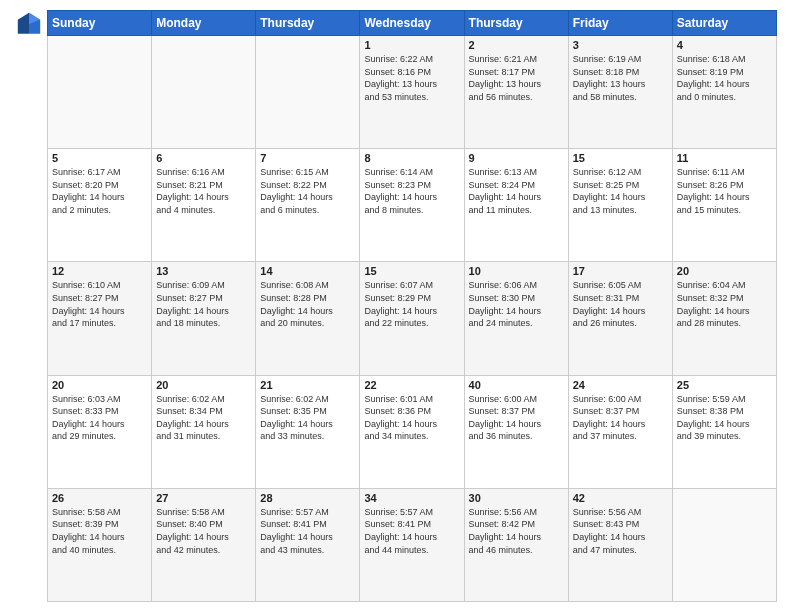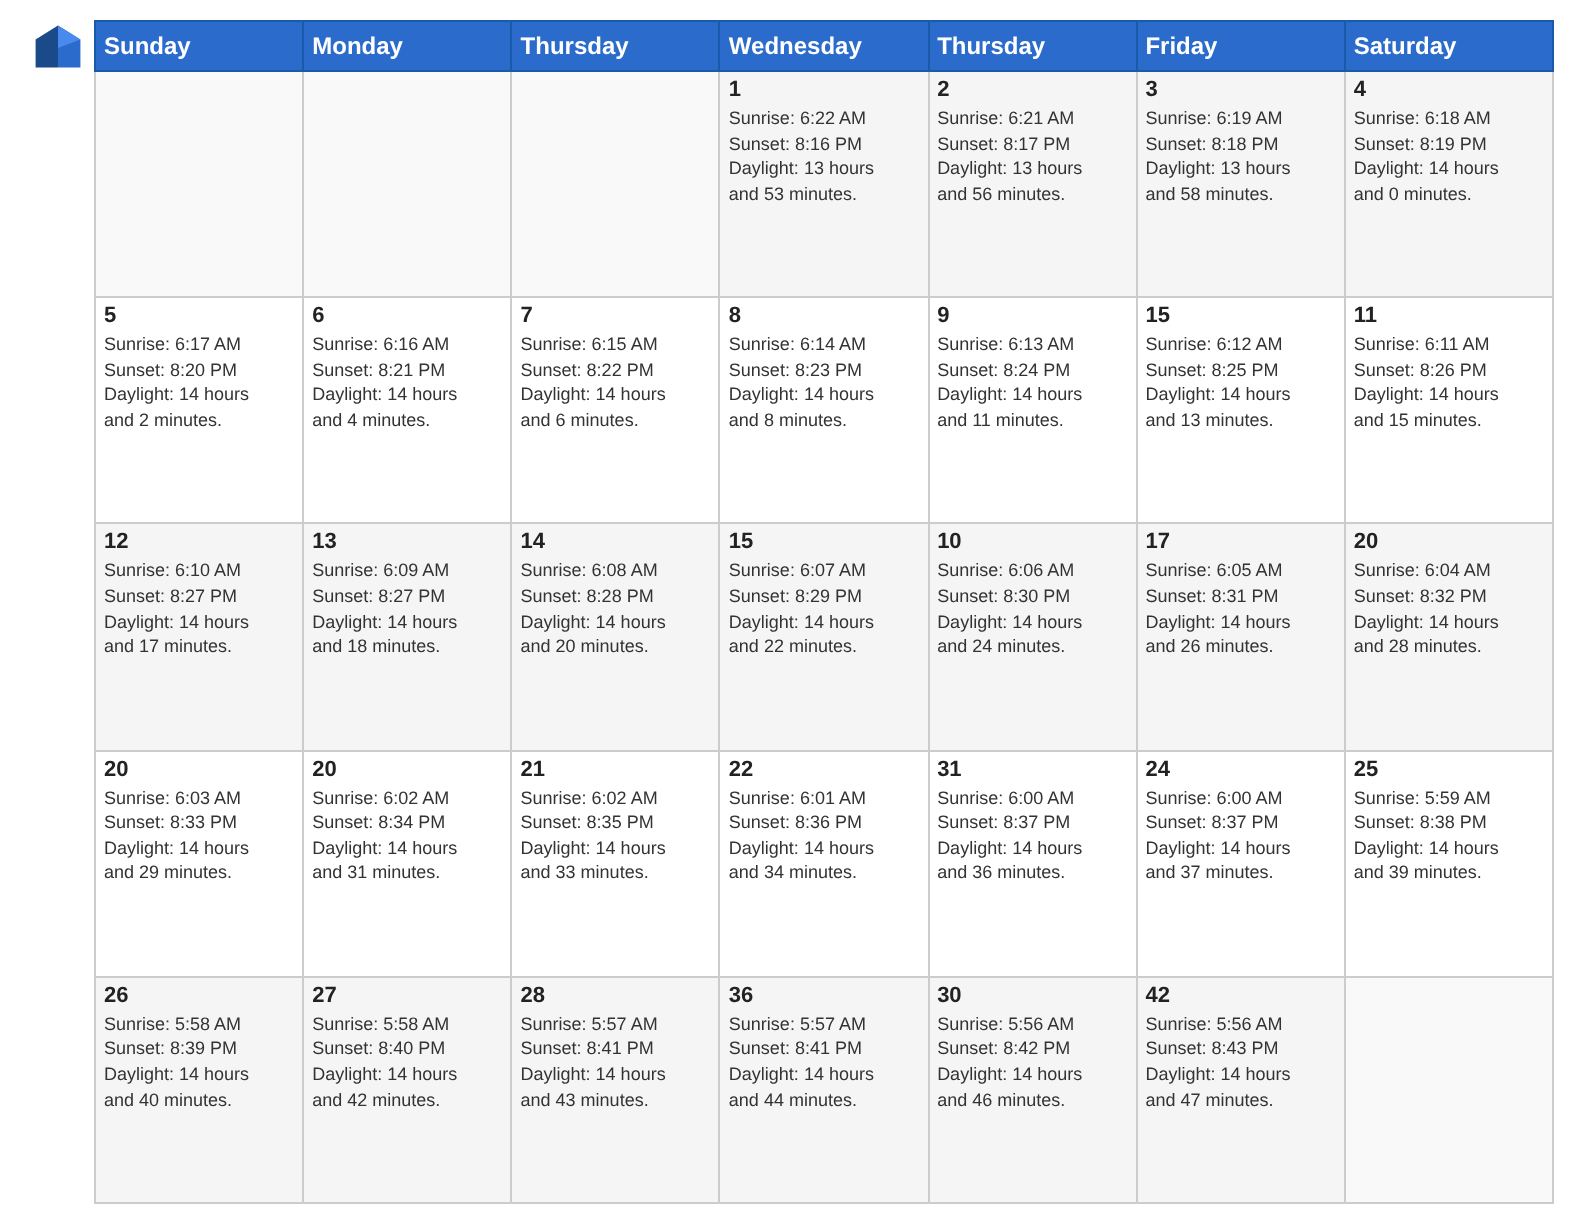--- a/index.html
+++ b/index.html
@@ -225,21 +225,21 @@
           </td>
           <td>
             <span class="day-num">21</span>
             <div class="day-info">Sunrise: 6:02 AM<br>Sunset: 8:35 PM<br>Daylight: 14 hours<br>and 33 minutes.</div>
           </td>
           <td>
             <span class="day-num">22</span>
             <div class="day-info">Sunrise: 6:01 AM<br>Sunset: 8:36 PM<br>Daylight: 14 hours<br>and 34 minutes.</div>
           </td>
           <td>
-            <span class="day-num">31</span>
+            <span class="day-num">40</span>
             <div class="day-info">Sunrise: 6:00 AM<br>Sunset: 8:37 PM<br>Daylight: 14 hours<br>and 36 minutes.</div>
           </td>
           <td>
             <span class="day-num">24</span>
             <div class="day-info">Sunrise: 6:00 AM<br>Sunset: 8:37 PM<br>Daylight: 14 hours<br>and 37 minutes.</div>
           </td>
           <td>
             <span class="day-num">25</span>
             <div class="day-info">Sunrise: 5:59 AM<br>Sunset: 8:38 PM<br>Daylight: 14 hours<br>and 39 minutes.</div>
           </td>
@@ -251,21 +251,21 @@
           </td>
           <td>
             <span class="day-num">27</span>
             <div class="day-info">Sunrise: 5:58 AM<br>Sunset: 8:40 PM<br>Daylight: 14 hours<br>and 42 minutes.</div>
           </td>
           <td>
             <span class="day-num">28</span>
             <div class="day-info">Sunrise: 5:57 AM<br>Sunset: 8:41 PM<br>Daylight: 14 hours<br>and 43 minutes.</div>
           </td>
           <td>
-            <span class="day-num">36</span>
+            <span class="day-num">34</span>
             <div class="day-info">Sunrise: 5:57 AM<br>Sunset: 8:41 PM<br>Daylight: 14 hours<br>and 44 minutes.</div>
           </td>
           <td>
             <span class="day-num">30</span>
             <div class="day-info">Sunrise: 5:56 AM<br>Sunset: 8:42 PM<br>Daylight: 14 hours<br>and 46 minutes.</div>
           </td>
           <td>
             <span class="day-num">42</span>
             <div class="day-info">Sunrise: 5:56 AM<br>Sunset: 8:43 PM<br>Daylight: 14 hours<br>and 47 minutes.</div>
           </td>

